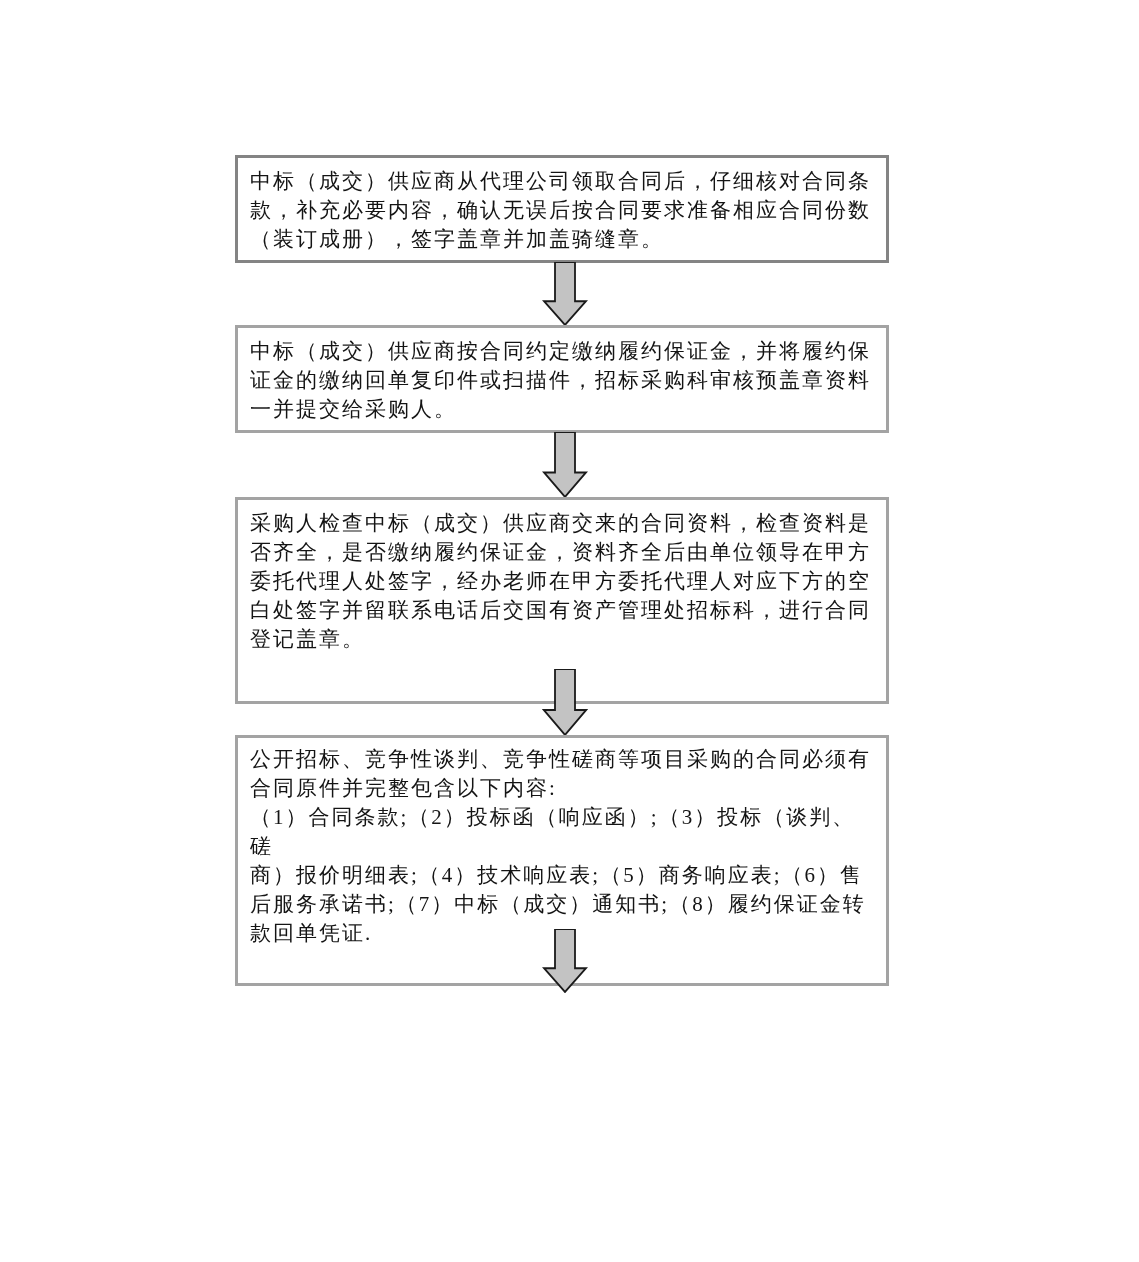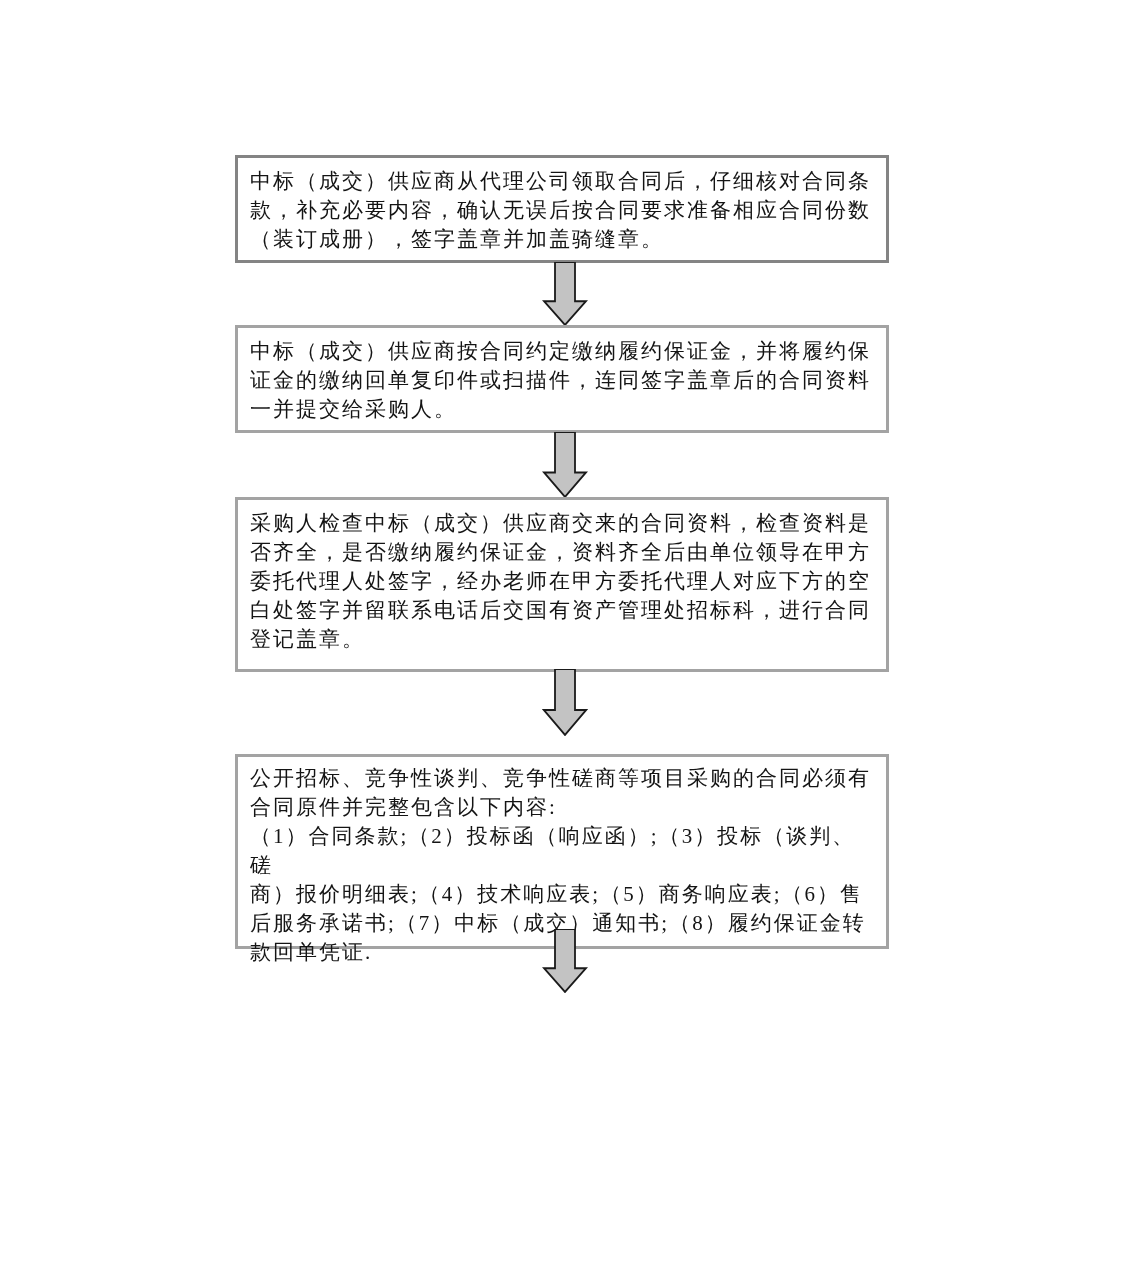--- a/index.html
+++ b/index.html
@@ -25,22 +25,22 @@
     color: #141414;
     font-size: 21px;
     line-height: 29px;
     letter-spacing: 2px;
     white-space: pre-line;
     padding: 9px 8px 0 12px;
     text-align: left;
   }
   .step-0 { top: 155px; height: 108px; border-color: #848484; }
   .step-1 { top: 325px; height: 108px; }
-  .step-2 { top: 497px; height: 175px; }
-  .step-3 { top: 754px; height: 195px; padding-top: 7px; }
+  .step-2 { top: 497px; height: 207px; }
+  .step-3 { top: 735px; height: 251px; padding-top: 7px; }
   .step-4 { top: 992px; height: 113px; letter-spacing: 1px; }
 
   .flow-arrow {
     position: absolute;
     left: 542px;
     width: 46px;
     display: block;
   }
   .arrow-0 { top: 262px; height: 64px; }
   .arrow-1 { top: 432px; height: 66px; }
@@ -60,21 +60,21 @@
 
   <div class="flow-box step-0">中标（成交）供应商从代理公司领取合同后，仔细核对合同条
 款，补充必要内容，确认无误后按合同要求准备相应合同份数
 （装订成册），签字盖章并加盖骑缝章。</div>
 
   <svg class="flow-arrow arrow-0" viewBox="0 0 46 62" preserveAspectRatio="none">
     <polygon points="13,0 33,0 33,38 44,38 23,61 2,38 13,38"></polygon>
   </svg>
 
   <div class="flow-box step-1">中标（成交）供应商按合同约定缴纳履约保证金，并将履约保
-证金的缴纳回单复印件或扫描件，连同签字盖章后的合同资料
+证金的缴纳回单复印件或扫描件，招标采购科审核预盖章资料
 一并提交给采购人。</div>
 
   <svg class="flow-arrow arrow-1" viewBox="0 0 46 62" preserveAspectRatio="none">
     <polygon points="13,0 33,0 33,38 44,38 23,61 2,38 13,38"></polygon>
   </svg>
 
   <div class="flow-box step-2">采购人检查中标（成交）供应商交来的合同资料，检查资料是
 否齐全，是否缴纳履约保证金，资料齐全后由单位领导在甲方
 委托代理人处签字，经办老师在甲方委托代理人对应下方的空
 白处签字并留联系电话后交国有资产管理处招标科，进行合同

